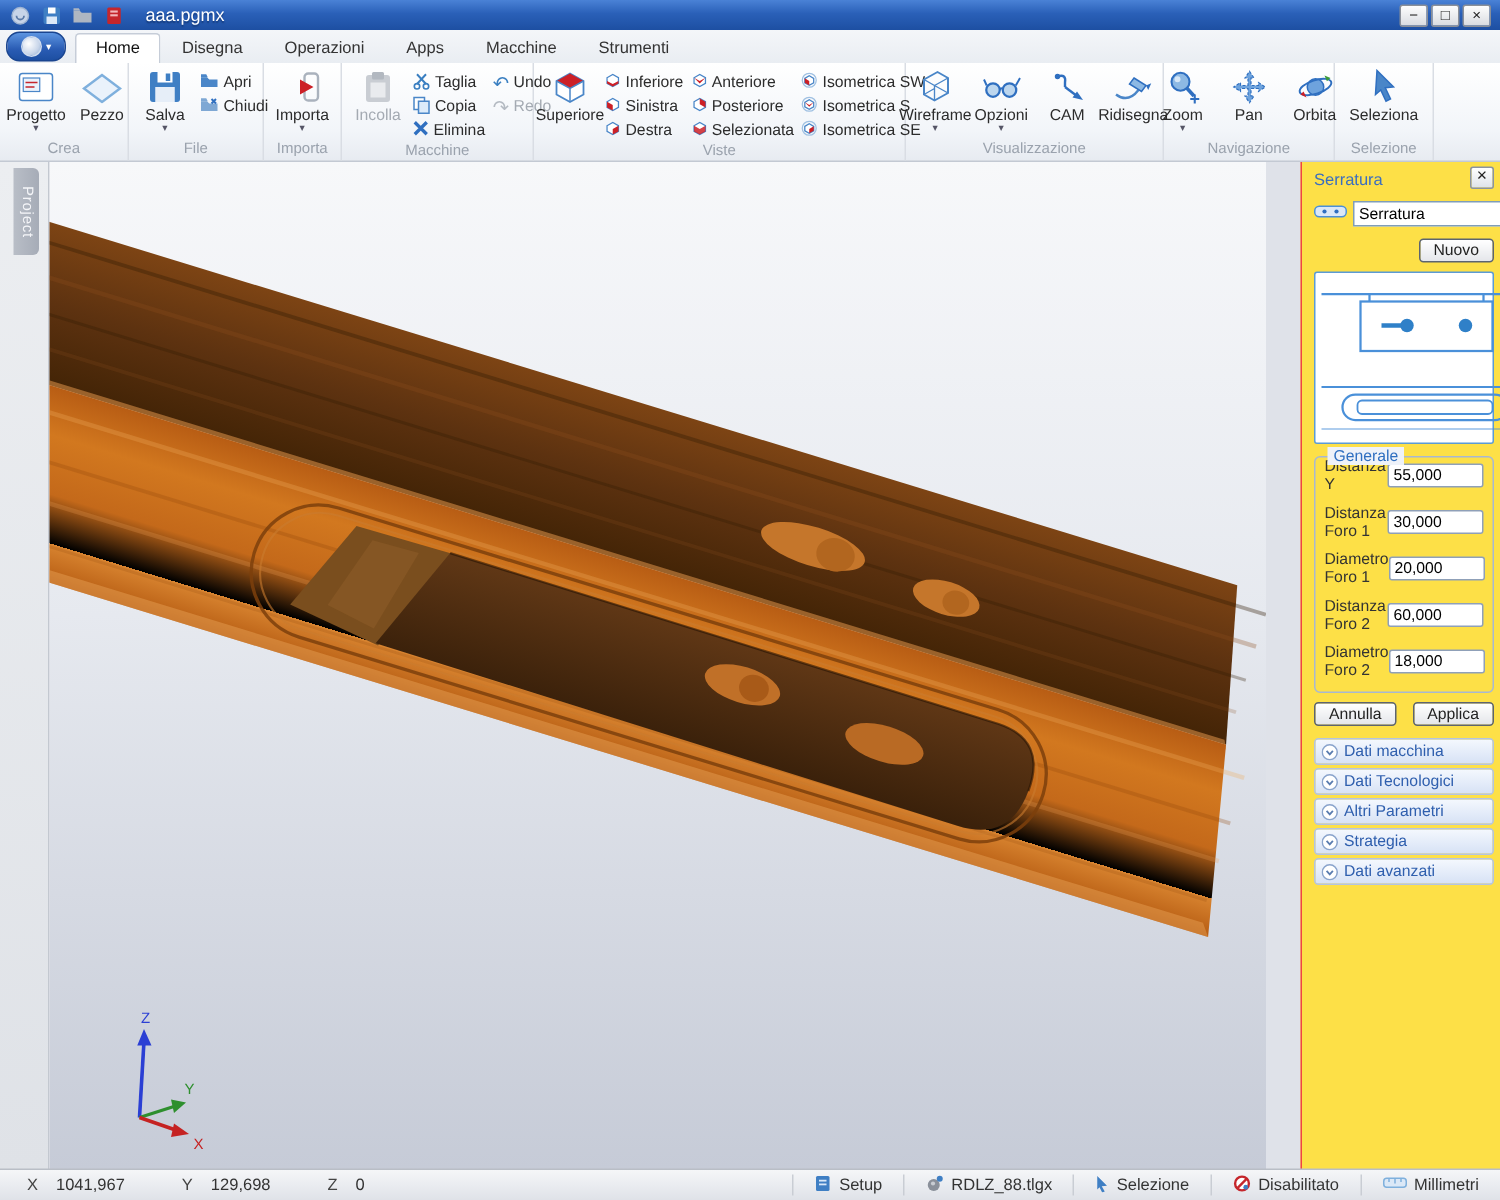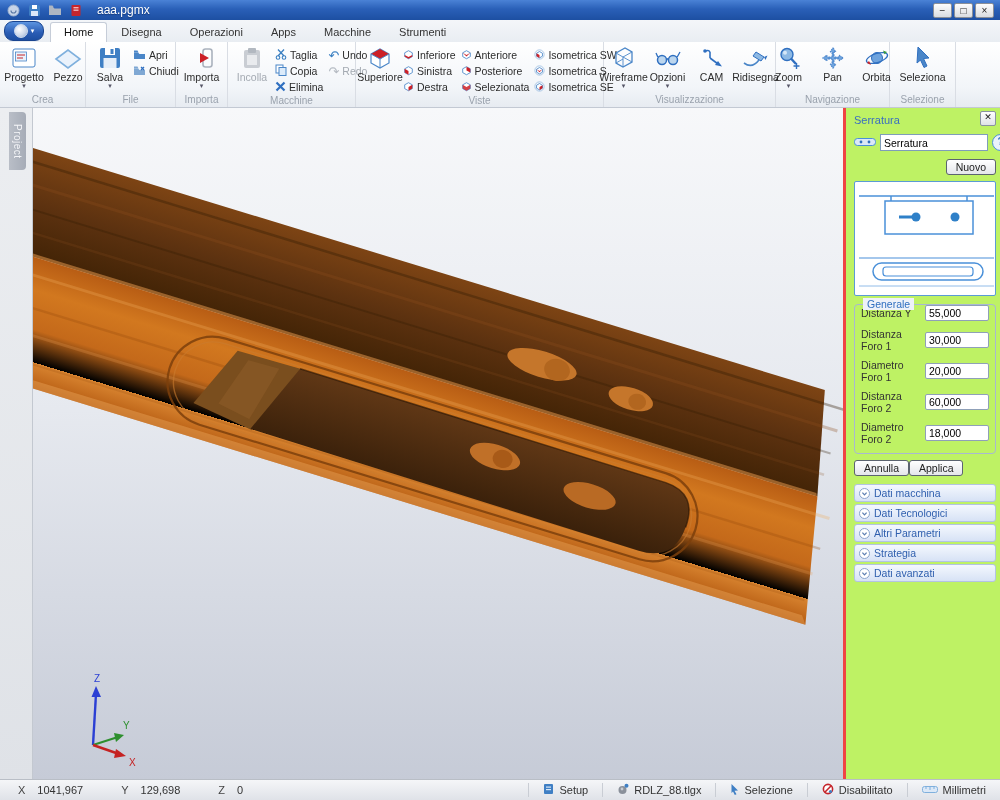--- a/index.html
+++ b/index.html
@@ -50,41 +50,41 @@
   
   .main{position:absolute;top:108px;left:0;right:0;bottom:20px;display:flex;}
   .leftstrip{width:32px;background:linear-gradient(#eceef1,#dfe2e7);border-right:1px solid #c3c8d0;position:relative;}
   .projtab{position:absolute;top:4px;left:9px;width:17px;height:58px;border-radius:0 4px 4px 0;
     background:linear-gradient(90deg,#b9bec7,#a6acb7);color:#f4f5f8;font-size:10px;
     writing-mode:vertical-rl;text-align:center;line-height:17px;letter-spacing:.5px;}
   .viewport{flex:1;position:relative;background:#dfe2e9;}
   .viewport svg{position:absolute;inset:0;}
 
   
-  .rpanel{width:157px;background:#bef264;border-left:3px solid #ef4444;box-sizing:border-box;
+  .rpanel{width:133px;background:#fde047;border-left:1px solid #ef4444;box-sizing:border-box;
     padding:4px 4px 0 8px;font-size:11px;color:#333;position:relative;}
   .ptitle{color:#3a6ec0;font-size:11px;margin:2px 0 8px;}
   .pclose{position:absolute;top:3px;right:4px;width:14px;height:13px;background:linear-gradient(#fff,#dfe3e9);
     border:1px solid #8a93a2;border-radius:2px;font-size:9px;line-height:11px;text-align:center;color:#222;}
   .namerow{display:flex;align-items:center;gap:4px;margin-bottom:8px;}
   .slot-ico{flex:0 0 auto;}
   .nameinput{width:100px;height:15px;border:1px solid #7f9db9;font-size:10.5px;padding:0 3px;font-family:inherit;}
   .helpbtn{width:15px;height:15px;border-radius:50%;background:#eaf2fc;border:1.5px solid #4a90d9;
     color:#2f6fc0;font-weight:bold;font-size:10px;line-height:13px;text-align:center;flex:0 0 auto;}
   .nuovorow{text-align:right;margin-bottom:6px;}
   .btn{display:inline-block;background:linear-gradient(#ffffff,#e4e6ea);border:1px solid #5c6470;border-radius:3px;
     font-size:10.5px;padding:1px 9px;color:#222;}
   .previewbox{background:#fff;border:1px solid #5b9bd5;border-radius:2px;height:113px;margin-bottom:8px;}
   .fieldset{border:1px solid #a8b8d2;border-radius:4px;position:relative;padding:0 6px 6px;margin-bottom:6px;}
   .legend{position:absolute;top:-7px;left:8px;background:#eef2f9;padding:0 4px;color:#2f6fc0;font-size:10.5px;}
   .frow{display:flex;align-items:center;justify-content:space-between;margin-bottom:7px;}
   .frow:last-child{margin-bottom:2px;}
   .flabel{font-size:10.5px;color:#333;}
   .fld{width:56px;height:14px;border:1px solid #8fa0b8;font-size:10.5px;padding:0 3px;font-family:inherit;border-radius:2px;}
-  .btnrow{display:flex;justify-content:flex-start;margin:2px 0 8px;}
+  .btnrow{display:flex;justify-content:space-between;margin:2px 0 8px;}
   .acc{height:16px;margin-bottom:2px;border:1px solid #b3c4e2;border-radius:3px;
     background:linear-gradient(#f4f8fe,#d7e2f5);display:flex;align-items:center;gap:4px;padding:0 4px;
     color:#2f5fae;font-size:10.5px;}
   .accico{flex:0 0 auto;display:inline-flex;}
 
   
   .statusbar{position:absolute;left:0;right:0;bottom:0;height:20px;border-top:1px solid #b9bec6;
     background:linear-gradient(#f5f6f8,#dfe2e8);display:flex;align-items:center;font-size:11px;color:#333;}
   .coords{display:flex;align-items:center;padding-left:18px;}
   .coords .cl{color:#444;margin-right:12px;}

